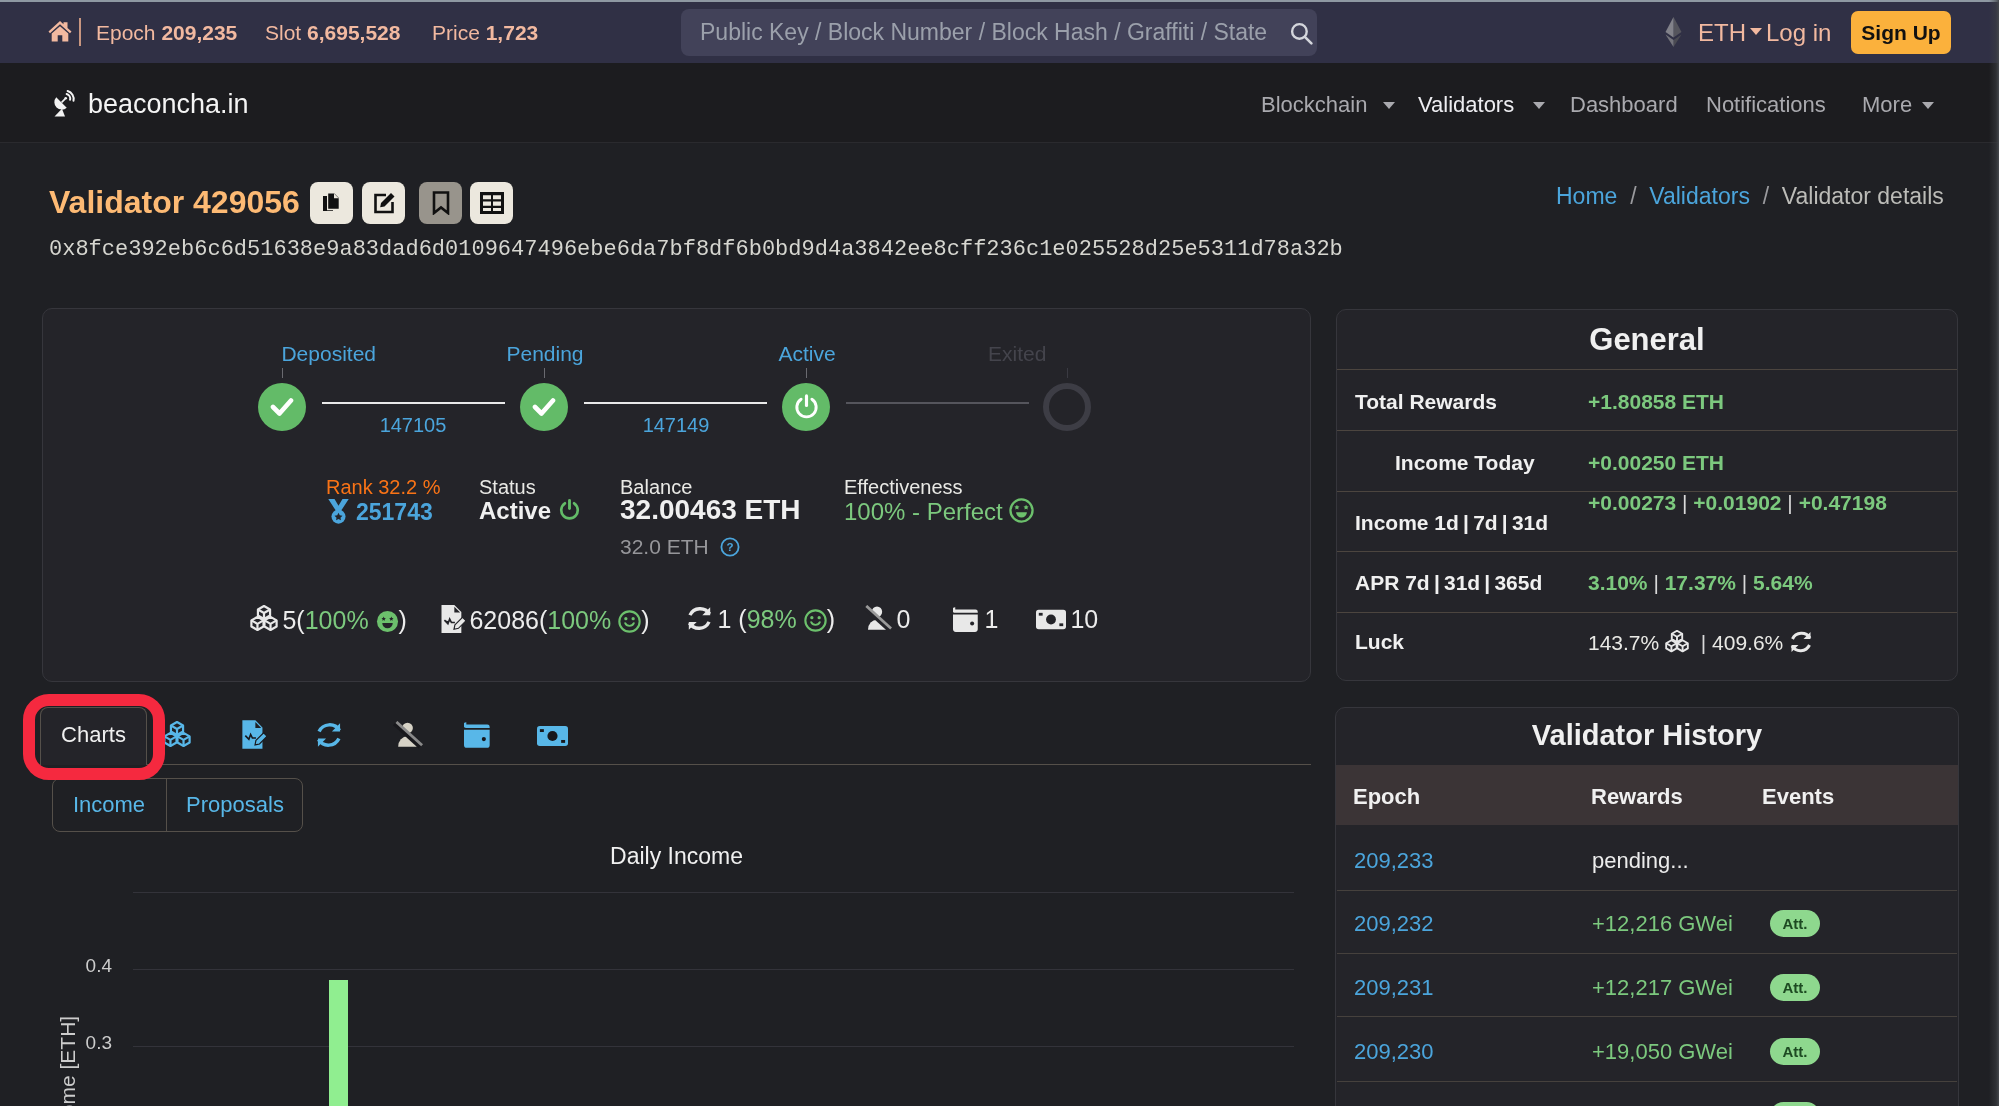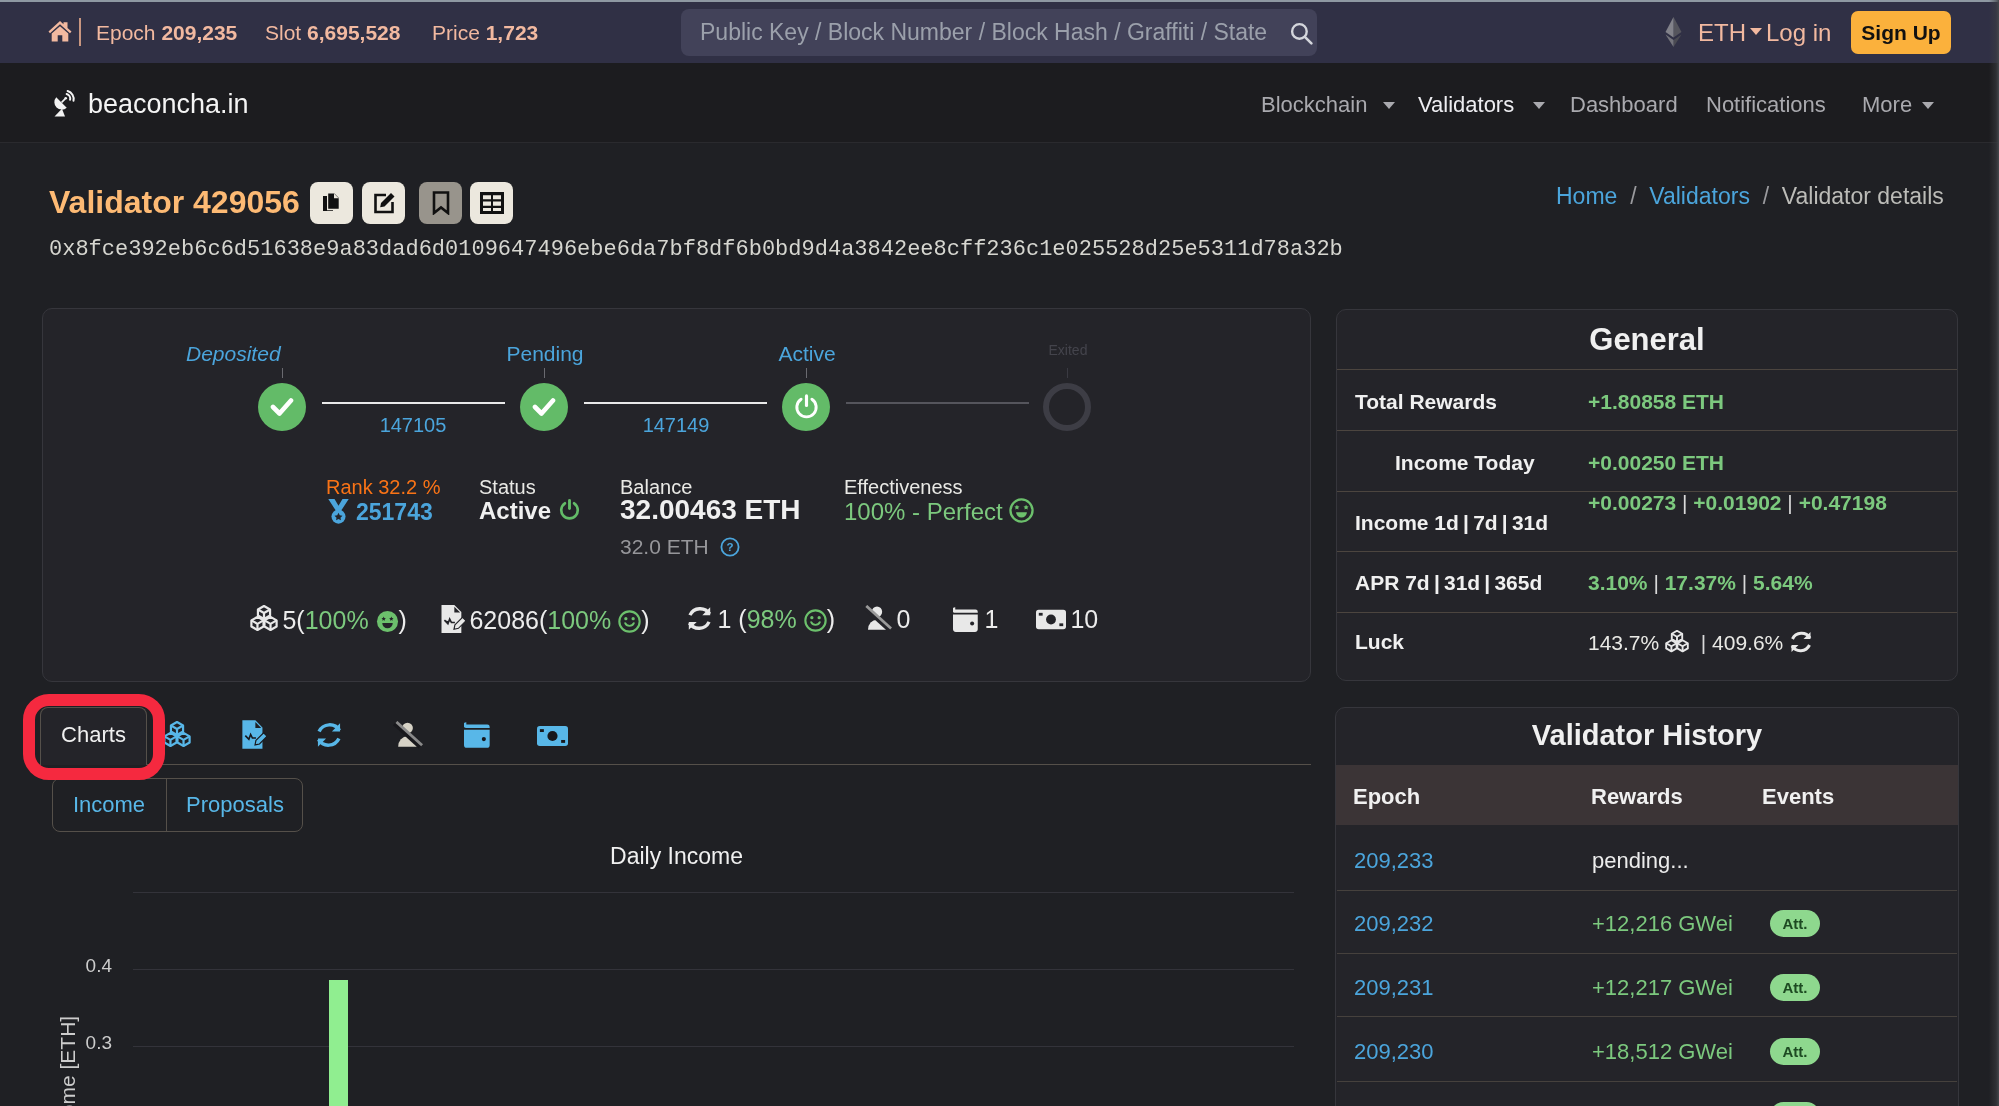--- a/index.html
+++ b/index.html
@@ -93,24 +93,24 @@
       <path fill="#111" d="M0 0 h24 v22 h-24 z M3 3.2 h8 v4 h-8 z M13 3.2 h8 v4 h-8 z M3 9.4 h8 v4.4 h-8 z M13 9.4 h8 v4.4 h-8 z M3 16 h8 v3 h-8 z M13 16 h8 v3 h-8 z" fill-rule="evenodd"></path>
     </svg>
 </div>
 <div class="abs" style="top:183px;left:1556px;font-size:23px;">
   <span class="blue">Home</span><span style="color:#9a9a9e">&nbsp; / &nbsp;</span><span class="blue">Validators</span><span style="color:#9a9a9e">&nbsp; / &nbsp;</span><span style="color:#bcbcb8">Validator details</span>
 </div>
 <div class="abs" style="left:49px;top:237px;font-size:22px;font-family:'Liberation Mono',monospace;color:#d6d6d0;">0x8fce392eb6c6d51638e9a83dad6d0109647496ebe6da7bf8df6b0bd9d4a3842ee8cff236c1e025528d25e5311d78a32b</div>
 
 <div class="card" style="left:42px;top:308px;width:1269px;height:374px;"></div>
 
-<div class="abs blue" style="left:186px;top:342px;width:160px;text-align:left;font-size:21px;font-style:italic;">Deposited</div>
+<div class="abs blue" style="left:216px;top:342px;width:160px;text-align:right;font-size:21px;">Deposited</div>
 <div class="abs blue" style="left:465px;top:342px;width:160px;text-align:center;font-size:21px;">Pending</div>
 <div class="abs blue" style="left:727px;top:342px;width:160px;text-align:center;font-size:21px;">Active</div>
-<div class="abs" style="left:988px;top:342px;width:160px;text-align:center;font-size:14px;color:#44444c;">Exited</div>
+<div class="abs" style="left:988px;top:342px;width:160px;text-align:left;font-size:21px;color:#44444c;">Exited</div>
 
 <div class="abs" style="left:282px;top:368px;width:1px;height:10px;background:#6a6a70;"></div>
 <div class="abs" style="left:544px;top:368px;width:1px;height:10px;background:#6a6a70;"></div>
 <div class="abs" style="left:806px;top:368px;width:1px;height:10px;background:#6a6a70;"></div>
 <div class="abs" style="left:1067px;top:368px;width:1px;height:10px;background:#3a3a42;"></div>
 
 <div class="abs" style="left:322px;top:402px;width:183px;height:2px;background:#e9e9e9;"></div>
 <div class="abs" style="left:584px;top:402px;width:183px;height:2px;background:#e9e9e9;"></div>
 <div class="abs" style="left:846px;top:402px;width:183px;height:2px;background:#55555c;"></div>
 
@@ -337,19 +337,19 @@
 <div class="divline" style="left:1337px;top:1081px;width:620px;background:#46413d;"></div>
 <div class="abs blue" style="left:1354px;top:848px;font-size:22px;">209,233</div>
 <div class="abs" style="left:1592px;top:848px;font-size:22px;color:#ececec;">pending...</div>
 <div class="abs blue" style="left:1354px;top:911px;font-size:22px;">209,232</div>
 <div class="abs green" style="left:1592px;top:911px;font-size:22px;">+12,216 GWei</div>
 <div class="abs" style="left:1770px;top:910px;width:50px;height:27px;background:#8ed88e;border-radius:14px;color:#1d4a22;font-weight:bold;font-size:15px;text-align:center;line-height:27px;">Att.</div>
 <div class="abs blue" style="left:1354px;top:975px;font-size:22px;">209,231</div>
 <div class="abs green" style="left:1592px;top:975px;font-size:22px;">+12,217 GWei</div>
 <div class="abs" style="left:1770px;top:974px;width:50px;height:27px;background:#8ed88e;border-radius:14px;color:#1d4a22;font-weight:bold;font-size:15px;text-align:center;line-height:27px;">Att.</div>
 <div class="abs blue" style="left:1354px;top:1039px;font-size:22px;">209,230</div>
-<div class="abs green" style="left:1592px;top:1039px;font-size:22px;">+18,512 GWei</div>
+<div class="abs green" style="left:1592px;top:1039px;font-size:22px;">+19,050 GWei</div>
 <div class="abs" style="left:1770px;top:1038px;width:50px;height:27px;background:#8ed88e;border-radius:14px;color:#1d4a22;font-weight:bold;font-size:15px;text-align:center;line-height:27px;">Att.</div>
 <div class="abs" style="left:1770px;top:1102px;width:50px;height:27px;background:#8ed88e;border-radius:14px;"></div>
 
 <div class="abs" style="left:1989px;top:0;width:10px;height:1106px;background:linear-gradient(90deg, rgba(60,63,67,0) 0%, rgba(60,63,67,0.55) 70%, #44474b 100%);"></div>
 
 <div class="abs" style="left:23px;top:694px;width:142px;height:86px;border:12px solid #f5293f;border-radius:26px;"></div>
 
 </body></html>

